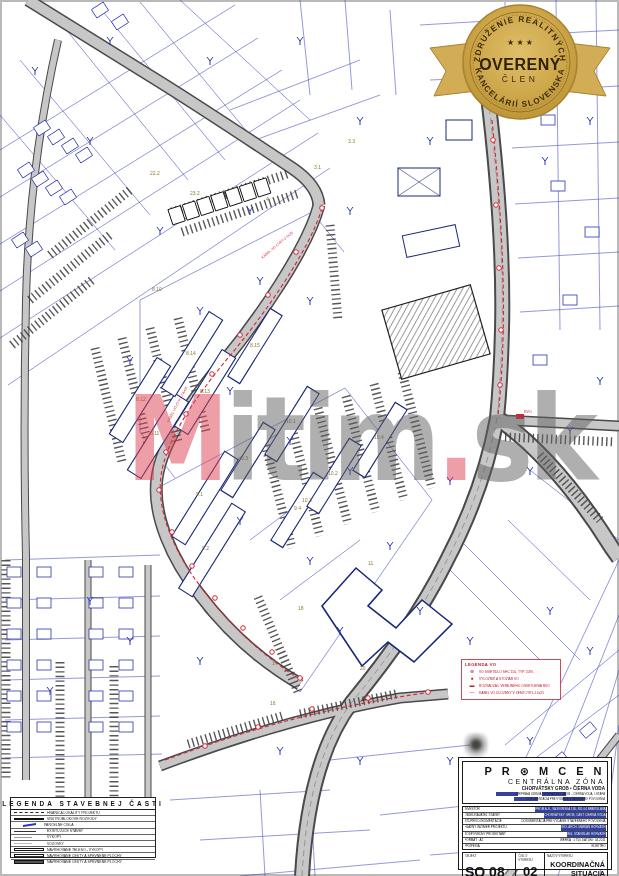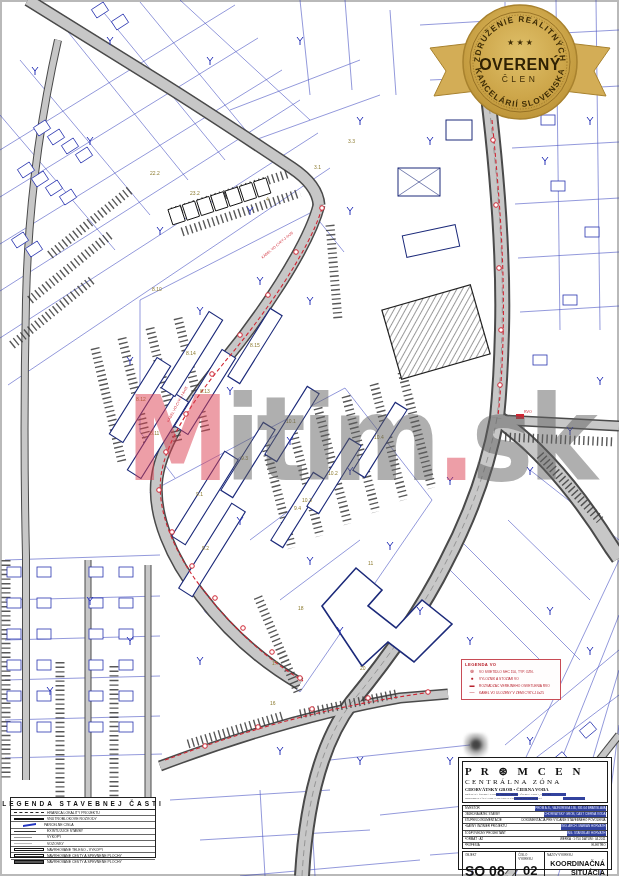--- a/index.html
+++ b/index.html
@@ -43,21 +43,21 @@
   .sw-blue .sw{border-top:2px solid #2436c0;width:13px;margin-left:12px;margin-right:8px;transform:skewY(-8deg);}
   .sw-thin .sw{border-top:1px solid #333;width:22px;margin-right:11px;}
   .sw-gray .sw{border-top:1px solid #999;width:18px;margin-right:15px;}
   .sw-gray2 .sw{border-top:1px solid #bbb;width:18px;margin-right:15px;}
   .sw-rect-outline .sw{height:3.4px;border:.8px solid #111;background:#fff;}
   .sw-rect-hatch .sw{height:3.4px;border:.8px solid #111;background:repeating-linear-gradient(0deg,#333 0 .8px,#fff .8px 2px);}
   .sw-rect-fill .sw{height:3.4px;border:.8px solid #111;background:#555;}
   
   .titleblock{position:absolute;left:458px;top:757px;width:154px;height:113px;z-index:6;background:#fff;
               border:1.6px solid #1a1a1a;padding:3px;box-sizing:border-box;}
-  .tb-head{border:1px solid #1a1a1a;text-align:left;padding:2.5px 2px 2px;font-family:Liberation Serif, serif;}
+  .tb-head{border:1px solid #1a1a1a;text-align:right;padding:2.5px 2px 2px;}
   .tb-logo{font-size:11px;font-weight:bold;letter-spacing:3.5px;white-space:nowrap;}
   .tb-l2{font-size:7px;letter-spacing:2.4px;margin-top:.5px;white-space:nowrap;}
   .tb-l3{font-size:4.6px;font-weight:bold;margin-top:1px;white-space:nowrap;}
   .tb-l4,.tb-l5{font-size:2.8px;margin-top:.8px;color:#222;white-space:nowrap;overflow:hidden;}
   .tb-l4{background:linear-gradient(90deg,transparent 0 22%,#32429e 22% 38%,transparent 38% 55%,#32429e 55% 72%,transparent 72%);}
   .tb-l5{background:linear-gradient(90deg,transparent 0 35%,#32429e 35% 52%,transparent 52% 70%,#32429e 70% 86%,transparent 86%);}
   .info-rows{border:1px solid #1a1a1a;margin-top:2px;}
   .tb-row{display:flex;justify-content:space-between;border-top:.5px solid #444;font-size:3px;line-height:1.75;padding:0 1.5px;}
   .info-rows > .tb-row:nth-of-type(1){border-top:none;}
   .tb-lab{white-space:nowrap;overflow:hidden;}

